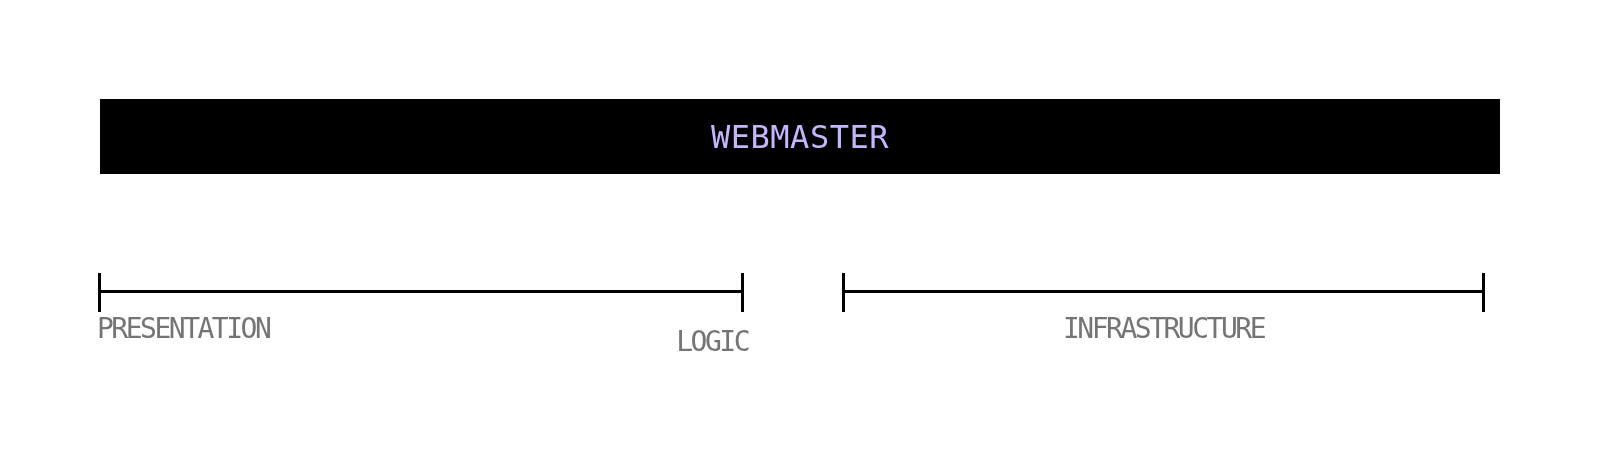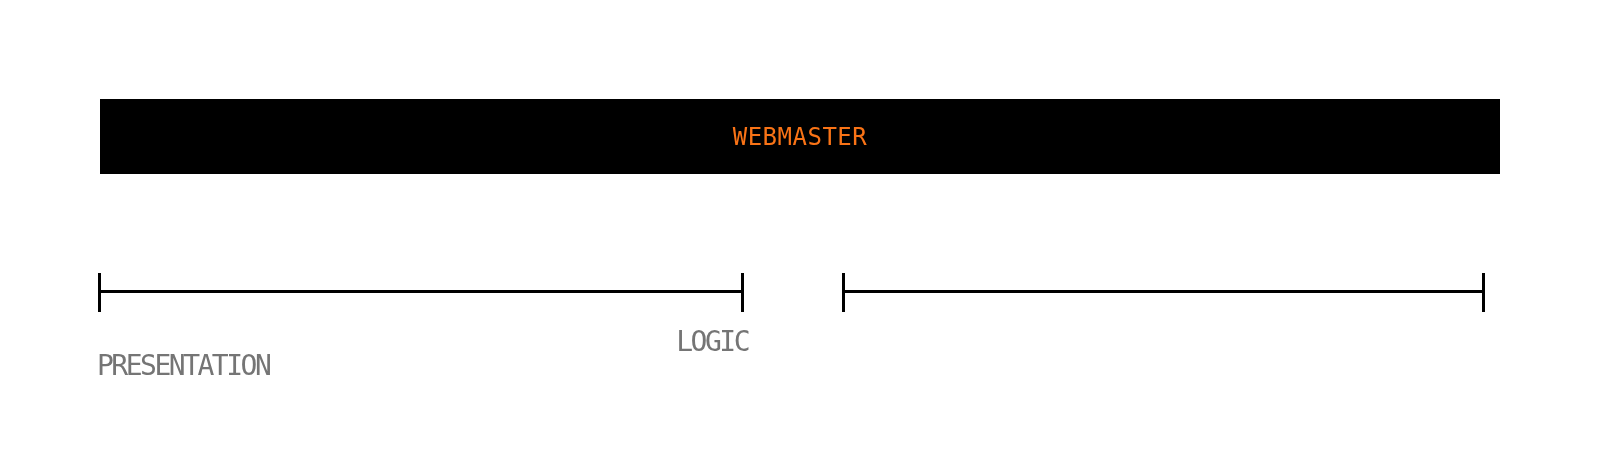--- a/index.html
+++ b/index.html
@@ -25,22 +25,22 @@
     left: 100px;
     top: 99px;
     width: 1400px;
     height: 75px;
     background: #000000;
     display: flex;
     align-items: center;
     justify-content: center;
   }
   .bar-label {
-    color: #f97316;
-    font-size: 24px;
+    color: #c4b5fd;
+    font-size: 32px;
     letter-spacing: 0.5px;
     white-space: nowrap;
   }
   
   .range {
     position: absolute;
     top: 273px;
     height: 39px;
   }
   .range-left {
@@ -70,21 +70,21 @@
   }
   
   .label {
     position: absolute;
     top: 312px;
     color: #757575;
     font-size: 28px;
     letter-spacing: -2.5px;
     white-space: nowrap;
   }
-  .label-presentation { left: 97px; margin-top: 37px; }
+  .label-presentation { left: 97px; }
   .label-logic { right: 852px; margin-top: 13px; }
   .label-infrastructure {
     left: 842px;
     width: 643px;
     text-align: center;
   }
 </style>
 </head>
 <body>
 
@@ -103,14 +103,15 @@
   <div class="range range-right">
     <div class="tick tick-start"></div>
     <div class="hline"></div>
     <div class="tick tick-end"></div>
   </div>
 
   <div class="label label-presentation">PRESENTATION</div>
 
   <div class="label label-logic">LOGIC</div>
 
+  <div class="label label-infrastructure">INFRASTRUCTURE</div>
 
 </div>
 
 </body></html>

